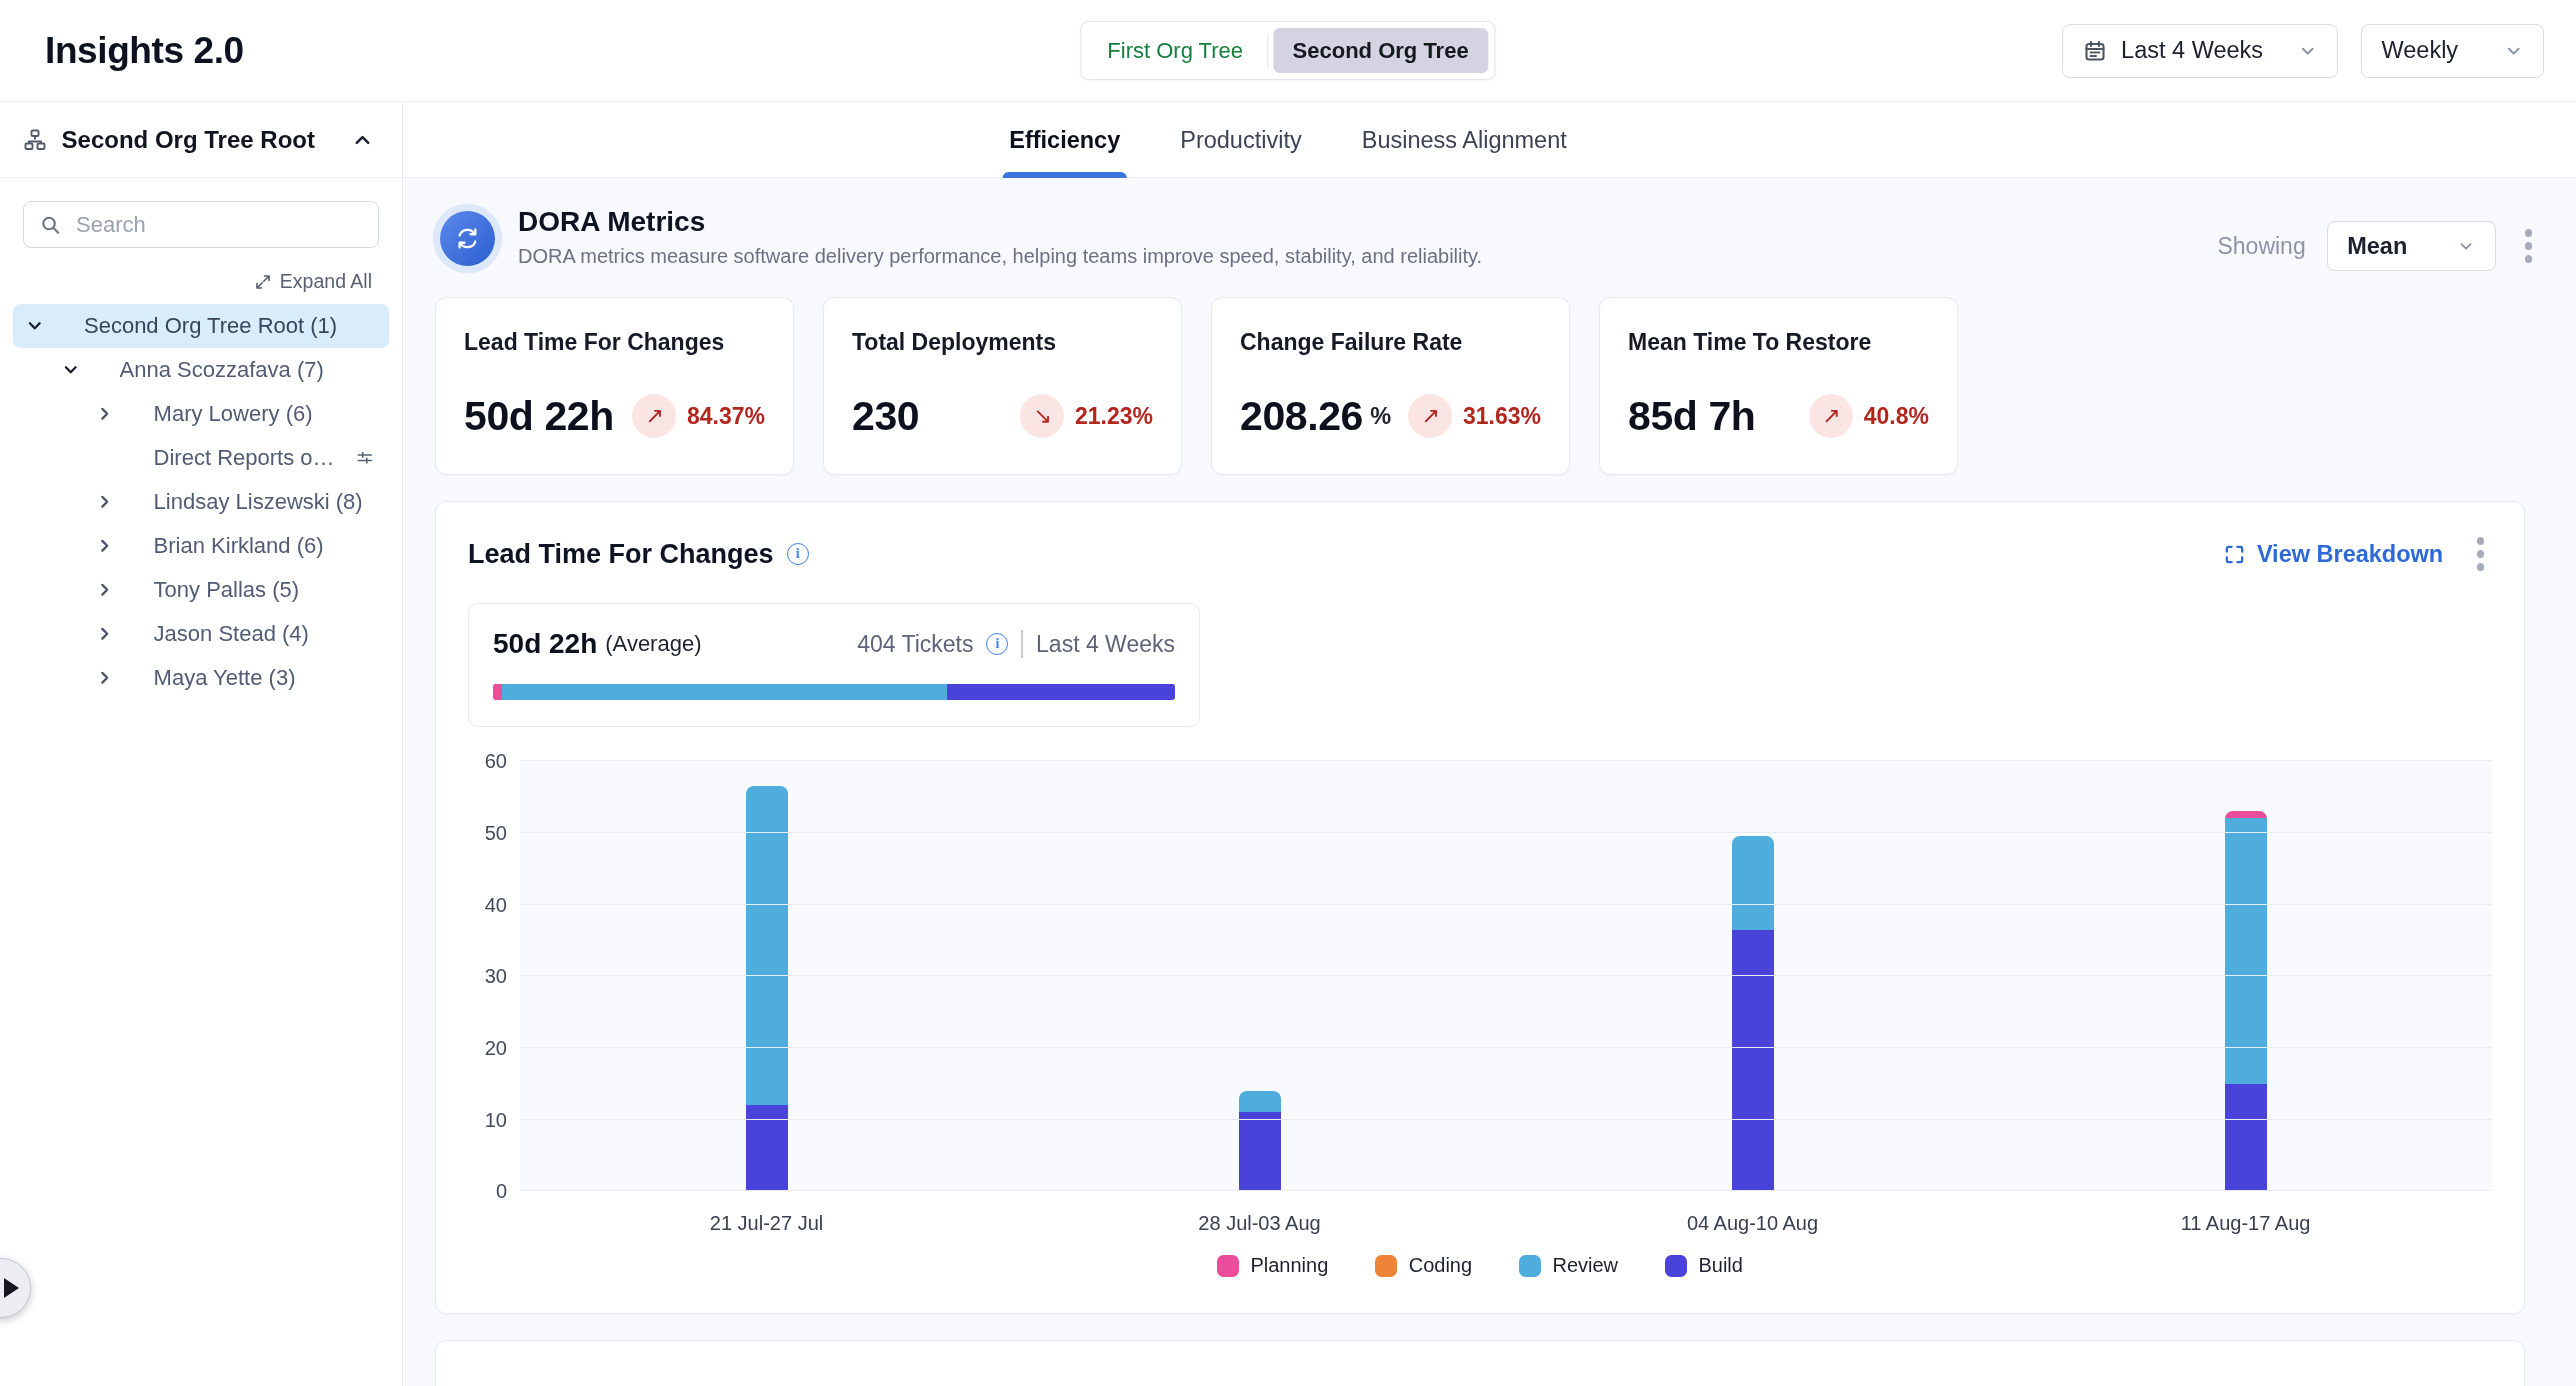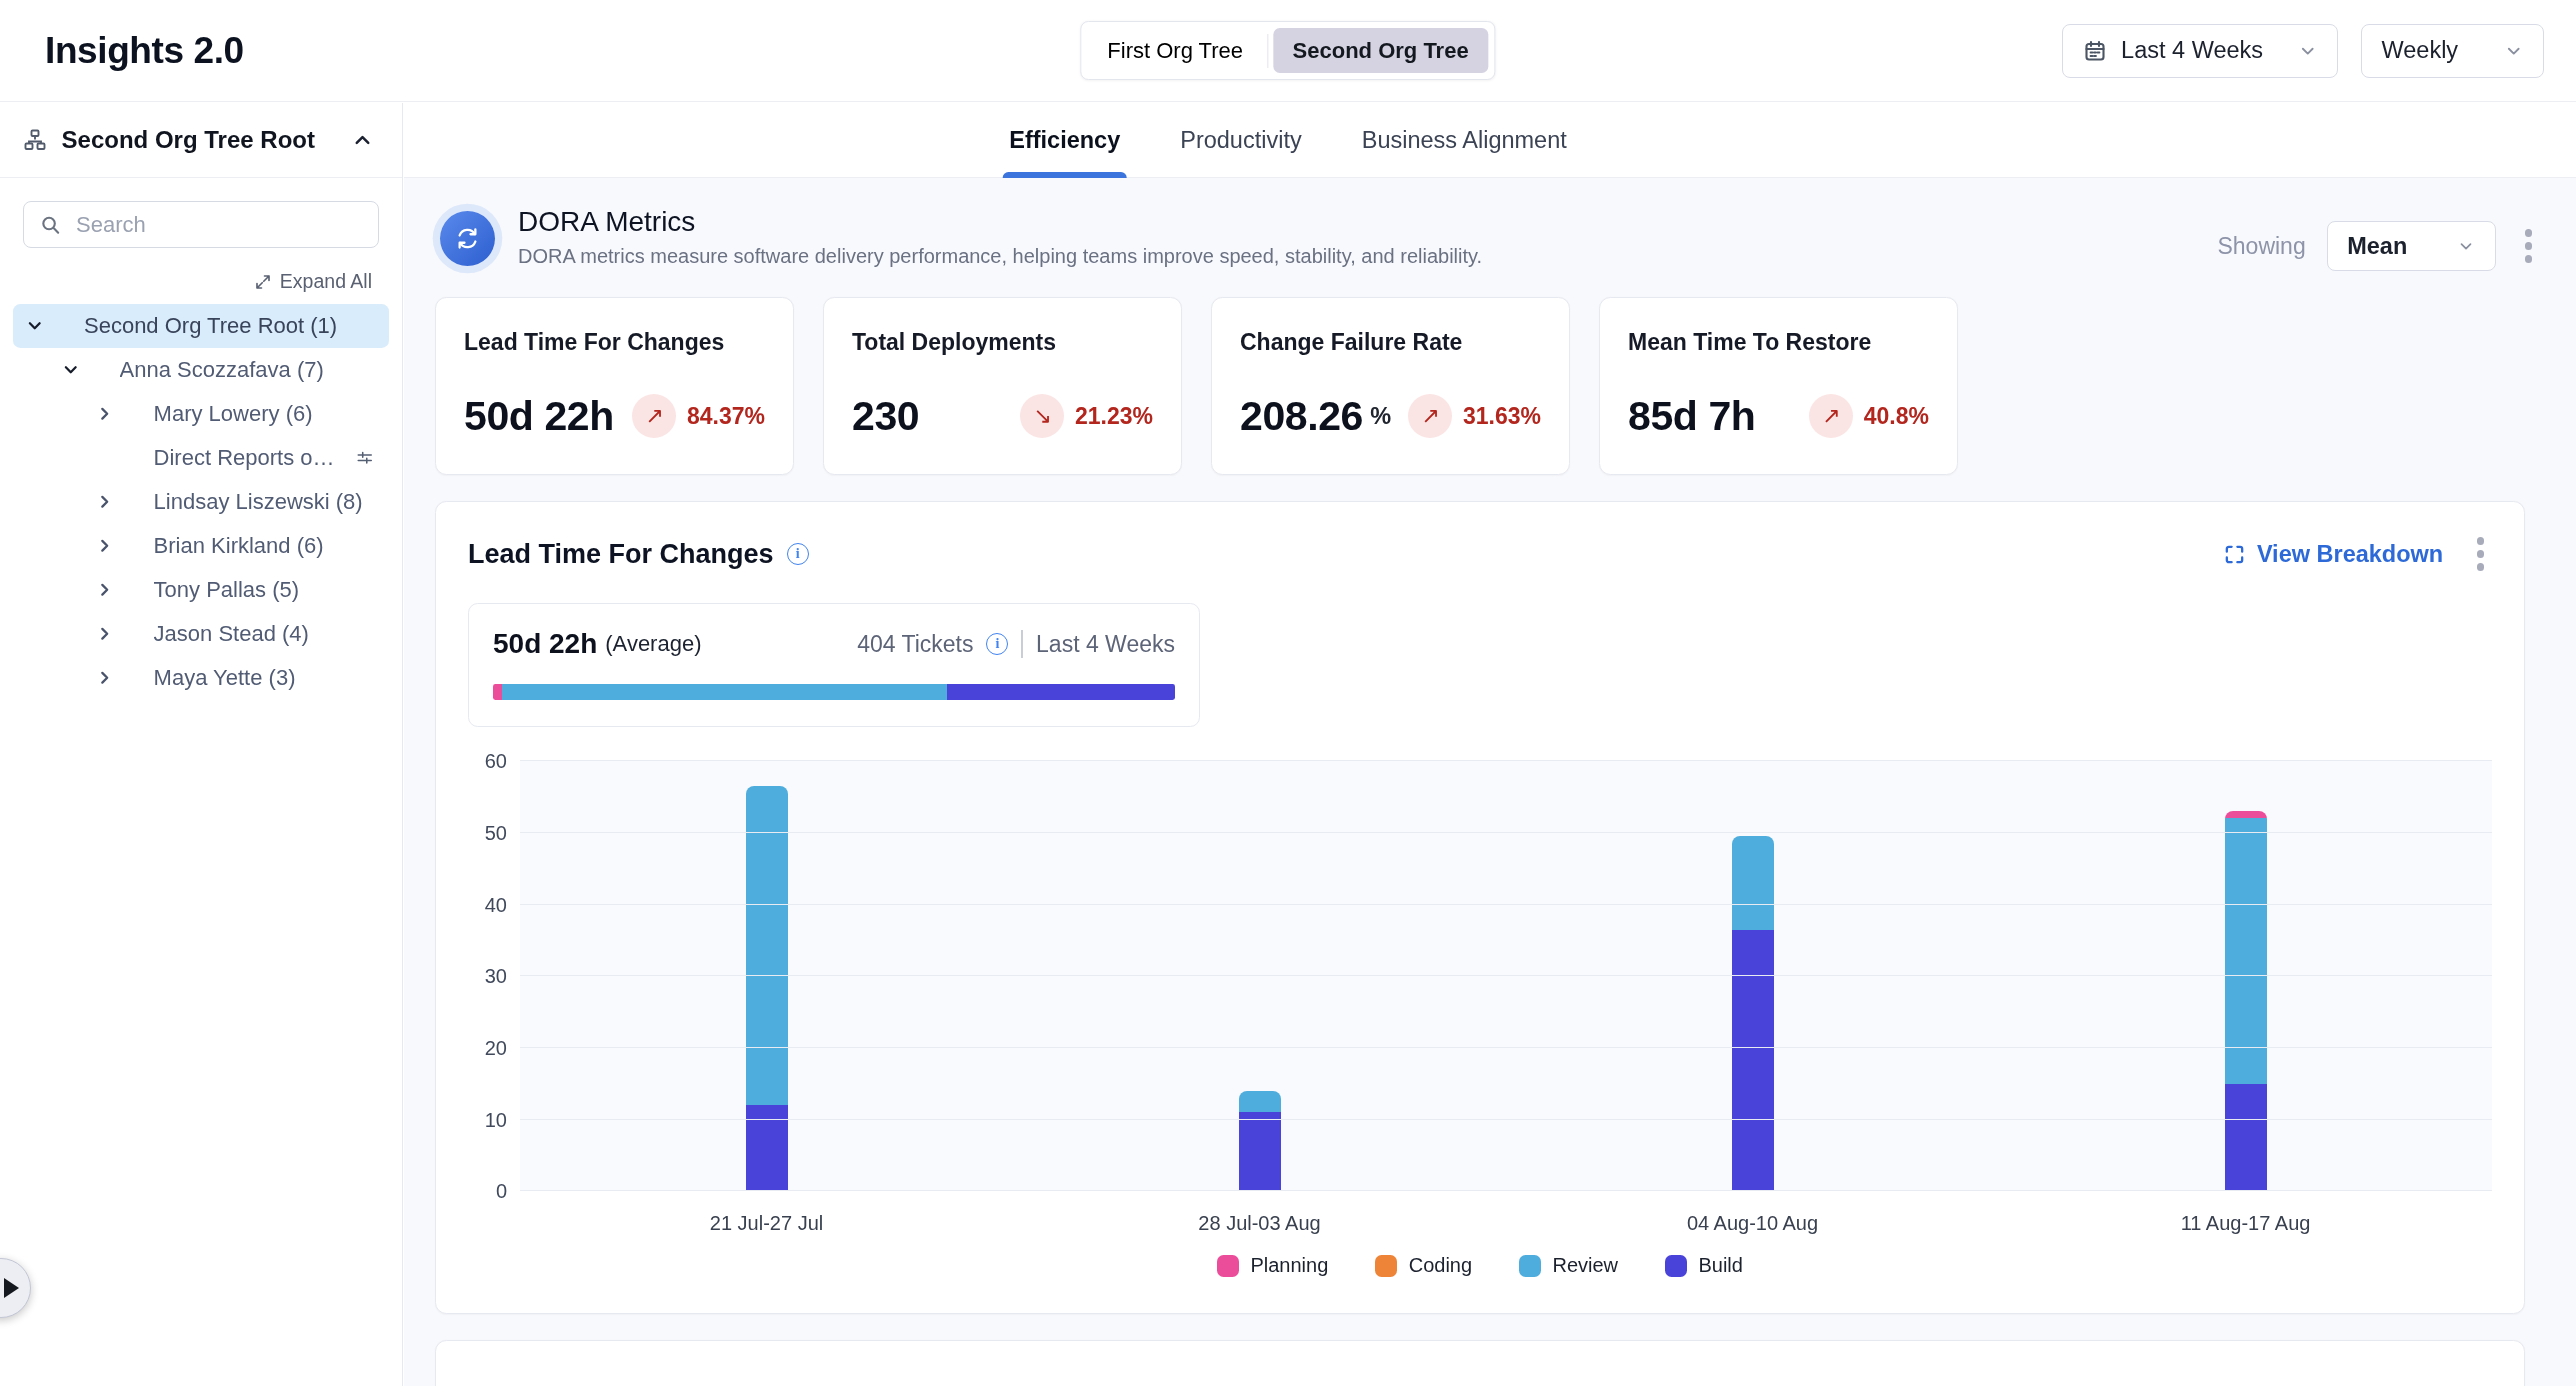--- a/index.html
+++ b/index.html
@@ -10,21 +10,21 @@
   }
   button { font-family:inherit; cursor:pointer; }
   .app { position:relative; width:2576px; height:1386px; }
 
   
   .top-header { position:absolute; top:0; left:0; right:0; height:102px; background:#fff;
     border-bottom:0.8px solid #eceef3; display:flex; align-items:center; padding:0 32px 0 45px; }
   .app-title { margin:0; font-size:37px; font-weight:800; letter-spacing:-0.4px; color:#0c1220; }
   .org-toggle { position:absolute; left:50%; transform:translateX(-50%); display:flex; align-items:center;
     background:#fff; border:0.8px solid #e4e6ee; border-radius:8px; padding:5.7px 6.5px; box-shadow:0 0.8px 2.4px rgba(16,24,40,.05); }
-  .toggle-btn { font-size:22px; color:#000000; background:transparent; border:none; padding:9.7px 19.5px; border-radius:6.5px; white-space:nowrap; }
+  .toggle-btn { font-size:22px; color:#15803d; background:transparent; border:none; padding:9.7px 19.5px; border-radius:6.5px; white-space:nowrap; }
   .toggle-btn.active { background:#d5d3e2; font-weight:700; color:#14181f; }
   .toggle-sep { width:0.8px; height:34px; background:#e3e5ec; margin:0 4.9px; }
   .header-right { margin-left:auto; display:flex; gap:23px; }
   .select { display:flex; align-items:center; gap:14.6px; height:54px; border:0.8px solid #d9dce6; border-radius:8px;
     background:#fff; padding:0 19.5px; font-size:23.5px; color:#1c212e; }
   .select .chev { margin-left:auto; color:#8a90a0; display:flex; }
   .select.date { width:276px; }
   .select.weekly { width:183px; }
   .cal { display:flex; color:#4b5563; }
 
@@ -54,21 +54,21 @@
   .tabs-row { height:75px; flex:0 0 75px; background:#fff; border-bottom:0.8px solid #eceef3; position:relative; }
   .tabs { position:absolute; left:884px; transform:translateX(-50%); top:0; height:100%; display:flex; gap:47px; }
   .tab { display:flex; align-items:center; font-size:23.5px; color:#3b4354; position:relative; padding:0 6.5px; white-space:nowrap; cursor:pointer; }
   .tab.active { color:#0b101d; font-weight:700; }
   .tab.active::after { content:""; position:absolute; left:0; right:0; bottom:-0.8px; height:5.7px; background:#3b74dc; border-radius:5.7px 5.7px 0 0; }
   .content { flex:1; background:#f8f9fc; position:relative; overflow:hidden; }
 
   .dora-head { display:flex; align-items:flex-start; padding:26px 36px 0; position:relative; }
   .dora-icon { width:55px; height:55px; border-radius:50%; background:linear-gradient(135deg,#5a8aec,#2c5ecf);
     display:flex; align-items:center; justify-content:center; box-shadow:0 0 0 7.3px #dde8fa; margin:6.5px 23px 0 0; flex:0 0 55px; color:#fff; }
-  .dora-title { margin:1.6px 0 0; font-size:28px; font-weight:400; color:#0d1322; }
+  .dora-title { margin:1.6px 0 0; font-size:28px; font-weight:700; color:#0d1322; }
   .dora-sub { margin-top:7.3px; font-size:20px; color:#6a7183; }
   .showing { position:absolute; right:36px; top:43px; display:flex; align-items:center; gap:21px; }
   .showing-label { font-size:23px; color:#8d93a8; }
   .select.mean { width:169px; height:50px; font-weight:700; font-size:23.5px; }
   .kebab { display:flex; flex-direction:column; gap:5.7px; padding:6.5px 8px; background:none; border:none; }
   .kebab i { width:7.3px; height:7.3px; border-radius:50%; background:#a7abba; }
 
   .cards { display:flex; gap:29px; padding:29px 0 0 31px; }
   .metric-card { width:359px; background:#fff; border:0.8px solid #e7e9f0; border-radius:11.4px; padding:31px 28px 34px;
     box-shadow:0 0.8px 1.6px rgba(16,24,40,.03); }

